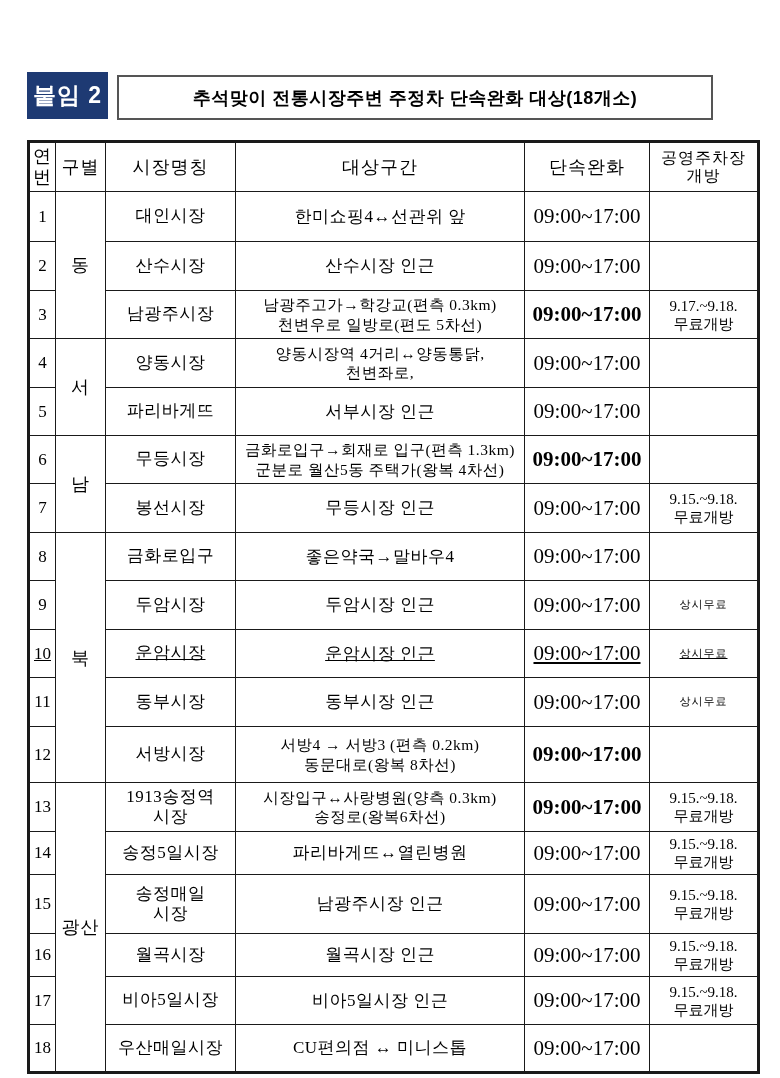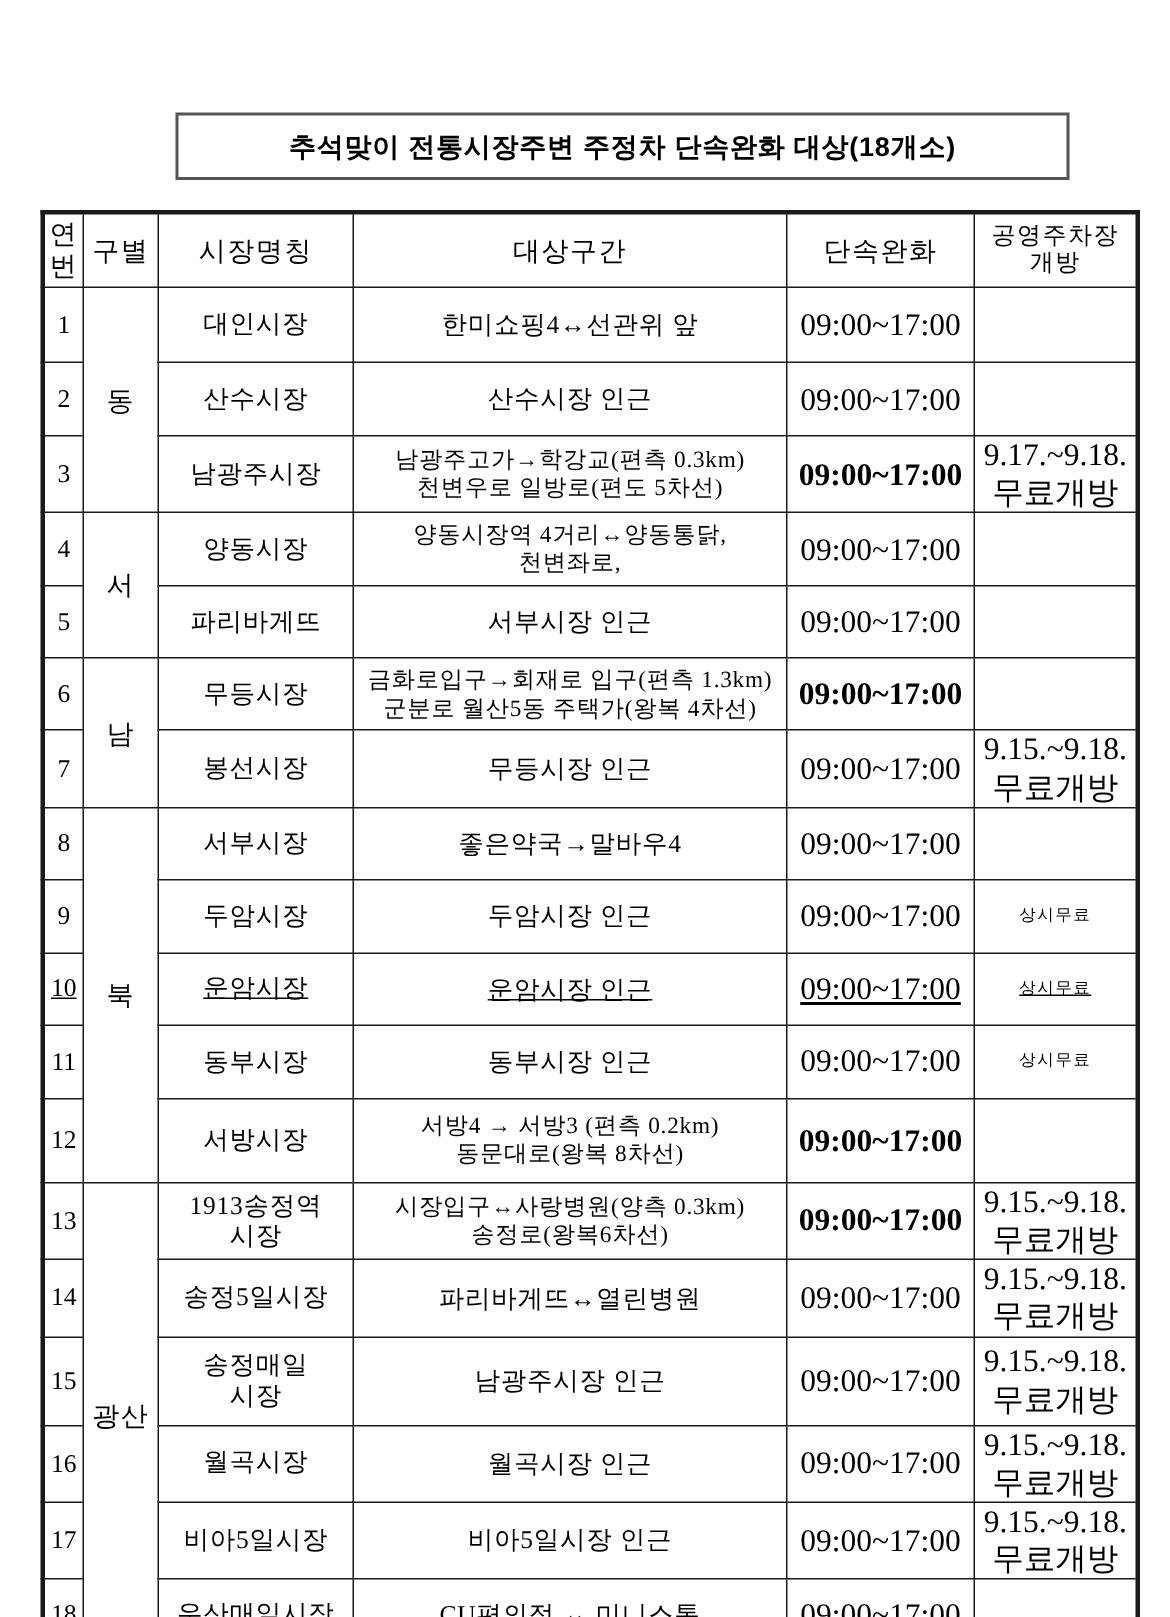--- a/index.html
+++ b/index.html
@@ -23,29 +23,30 @@
   table.main{border:3px solid #1a1a1a;}
   th{font-size:18px;letter-spacing:1px;line-height:1.15;}
   th.parking-h{font-size:16px;}
   td.no{font-size:17px;}
   td.district{font-size:18px;letter-spacing:1px;}
   td.market{font-size:17px;letter-spacing:0.5px;line-height:1.2;}
   td.section{font-size:17px;letter-spacing:0.5px;line-height:1.25;}
   td.section.twoline{font-size:15.5px;}
   td.time{font-size:21px;}
   td.time.bold{font-weight:bold;}
-  td.parking{font-size:21px;line-height:1.2;}
+  td.parking{font-size:15px;line-height:1.2;}
   td.parking.always{font-size:11px;letter-spacing:1px;}
 </style>
 </head>
 <body>
 
 <div class="page">
 
   <div class="header-row">
+    <div class="badge" style="background:#1e3a73;">붙임 2</div>
     <div class="title-box">
       <span class="title-text">추석맞이 전통시장주변 주정차 단속완화 대상(18개소)</span>
     </div>
   </div>
 
   <table class="main">
     <colgroup>
       <col style="width:27px">
         <col style="width:50px">
         <col style="width:130px">
@@ -119,21 +120,21 @@
         <td class="no">7</td>
         <td class="market">봉선시장</td>
         <td class="section">무등시장 인근</td>
         <td class="time">09:00~17:00</td>
         <td class="parking">9.15.~9.18.
 무료개방</td>
       </tr>
       <tr style="height:48px;">
         <td class="no">8</td>
         <td class="district" rowspan="5">북</td>
-        <td class="market">서부시장</td>
+        <td class="market">금화로입구</td>
         <td class="section">좋은약국→말바우4</td>
         <td class="time">09:00~17:00</td>
         <td class="parking"></td>
       </tr>
       <tr style="height:49px;">
         <td class="no">9</td>
         <td class="market">두암시장</td>
         <td class="section">두암시장 인근</td>
         <td class="time">09:00~17:00</td>
         <td class="parking always">상시무료</td>

